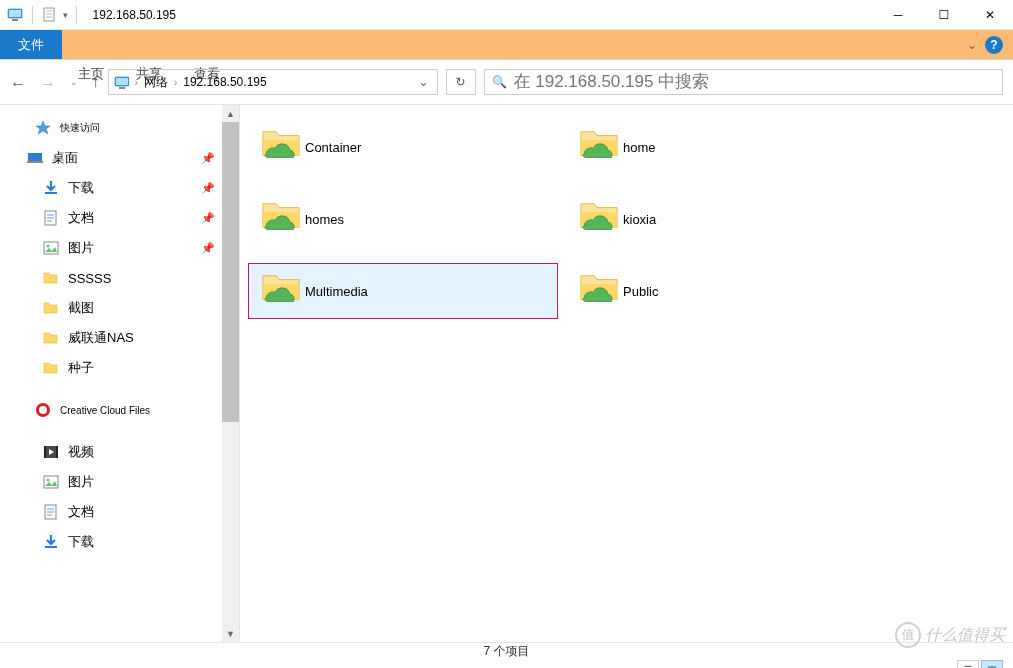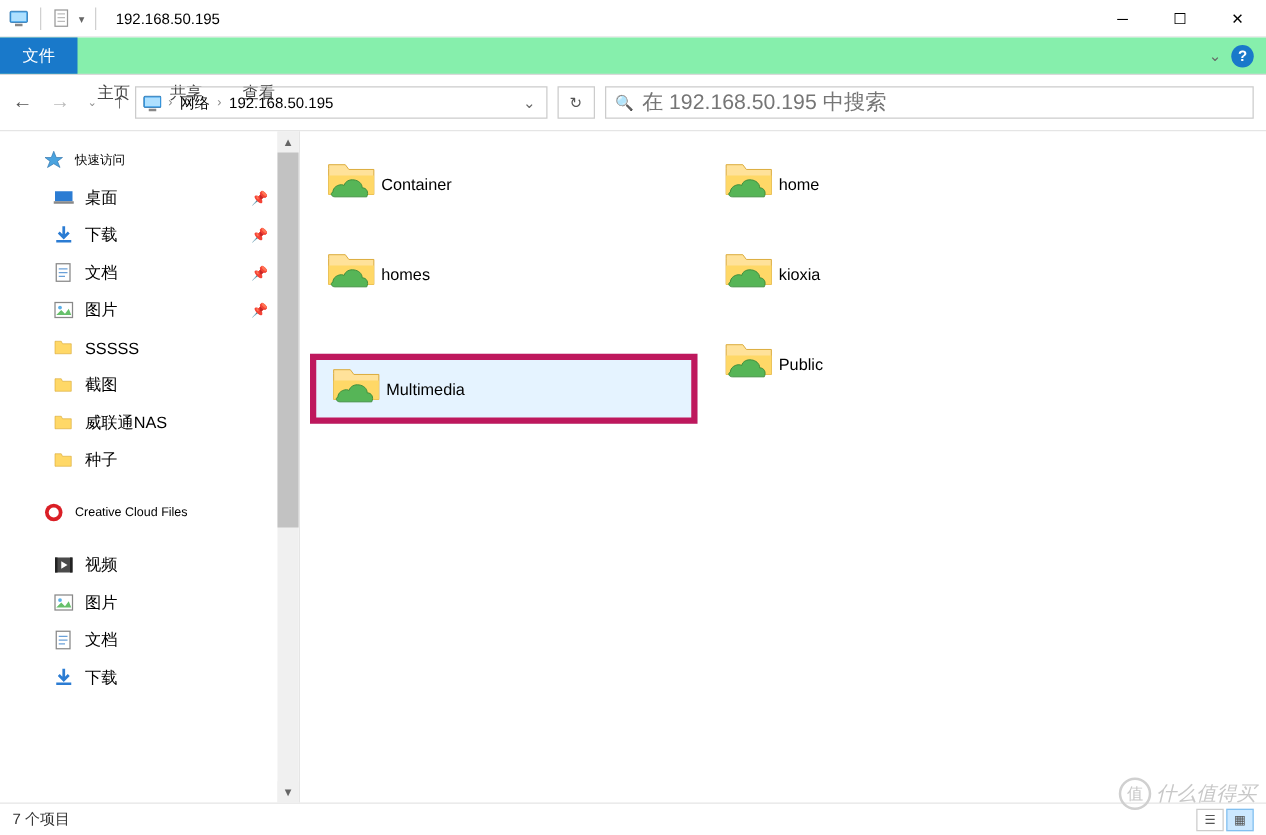--- a/index.html
+++ b/index.html
@@ -7,21 +7,21 @@
 
 
 .titlebar { height: 30px; display: flex; align-items: center; background: #fff; border-bottom: 1px solid #e5e5e5; }
 .titlebar .qat { display: flex; align-items: center; gap: 4px; padding: 0 6px; }
 .titlebar .sep { width: 1px; height: 18px; background: #d0d0d0; margin: 0 4px; }
 .titlebar .title { margin-left: 6px; font-size: 12px; }
 .winctl { margin-left: auto; display: flex; }
 .winctl .btn { width: 46px; height: 30px; display: flex; align-items: center; justify-content: center; }
 
 
-.ribbon { height: 30px; display: flex; align-items: stretch; background: #86efac; border-bottom: 1px solid #d9d9d9; }
+.ribbon { height: 30px; display: flex; align-items: stretch; background: #fdba74; border-bottom: 1px solid #d9d9d9; }
 .ribbon .file { background: #1979ca; color: #fff; padding: 0 18px; display: flex; align-items: center; font-size: 13px; }
 .ribbon .tab { padding: 0 16px; display: flex; align-items: center; font-size: 13px; color: #444; margin-top: 44px; }
 .ribbon .right { margin-left: auto; display: flex; align-items: center; gap: 8px; padding-right: 10px; }
 .help-circle { width: 18px; height: 18px; border-radius: 50%; background: #1979ca; color: #fff; display: flex; align-items: center; justify-content: center; font-size: 12px; font-weight: bold; }
 
 
 .navrow { height: 44px; display: flex; align-items: center; gap: 8px; padding: 0 10px; }
 .navbtns { display: flex; align-items: center; gap: 14px; color: #555; }
 .navbtns .nb { font-size: 16px; }
 .navbtns .sm { font-size: 9px; color: #888; }
@@ -41,25 +41,25 @@
 .scroll-thumb { position: absolute; top: 17px; width: 17px; height: 300px; background: #c2c2c2; }
 .tree { padding: 8px 0; }
 .tree-item { display: flex; align-items: center; height: 30px; padding-left: 26px; gap: 8px; font-size: 13px; }
 .tree-item.top { padding-left: 34px; font-size: 10px; }
 .tree-item .pin { margin-left: auto; margin-right: 24px; color: #777; font-size: 11px; }
 .tree-gap { height: 12px; }
 
 .content { flex: 1; padding: 14px 8px; overflow: auto; }
 .grid { display: grid; grid-template-columns: repeat(2, 310px); gap: 16px 8px; }
 .item { display: flex; align-items: center; height: 56px; padding: 4px 8px; border: 1px solid transparent; }
-.item.selected { border: 5px solid #be185d; background: #e5f3ff; margin-top: 20px; }
+.item.selected { border: 1px solid #be185d; background: #e5f3ff; }
 .item .lbl { font-size: 13px; }
 
 
-.status { height: 26px; border-top: 1px solid #e5e5e5; display: flex; align-items: center; padding: 0 10px; font-size: 12px; color: #333; }
+.status { height: 26px; border-top: 1px solid #e5e5e5; display: flex; align-items: center; padding: 0 10px; font-size: 12px; color: #333; flex-direction: column; }
 .status .views { margin-left: auto; display: flex; gap: 2px; }
 .status .vbtn { width: 22px; height: 18px; border: 1px solid #ccc; display: flex; align-items: center; justify-content: center; font-size: 10px; color: #555; }
 .status .vbtn.active { background: #cce8ff; border-color: #83c0ef; }
 
 
 .watermark { position: absolute; right: 8px; bottom: 20px; color: #c8c8c8; font-size: 16px; font-style: italic; pointer-events: none; display: flex; align-items: center; gap: 4px; }
 .wm-circle { width: 26px; height: 26px; border: 2px solid #d0d0d0; border-radius: 50%; display: flex; align-items: center; justify-content: center; font-size: 13px; color: #c8c8c8; font-style: normal; }
 
 
 svg { display: block; }
@@ -194,21 +194,21 @@
 
 <div class="body">
   <div class="sidebar">
     <div class="tree" id="tree">
         <div class="tree-item top">
           <svg width="18" height="18">
             <use href="#ico-star"></use>
           </svg>
           <span>快速访问</span>
         </div>
-        <div class="tree-item" style="padding-left:42px">
+        <div class="tree-item" style="padding-left:26px">
           <svg width="18" height="18">
             <use href="#ico-desktop"></use>
           </svg>
           <span>桌面</span>
           <span class="pin">📌</span>
         </div>
         <div class="tree-item" style="padding-left:42px">
           <svg width="18" height="18">
             <use href="#ico-download"></use>
           </svg>

